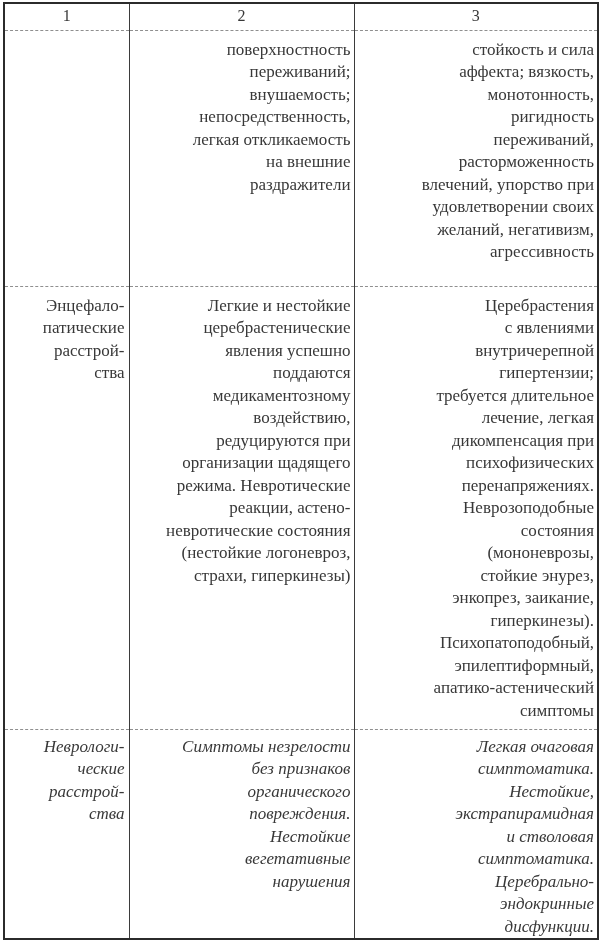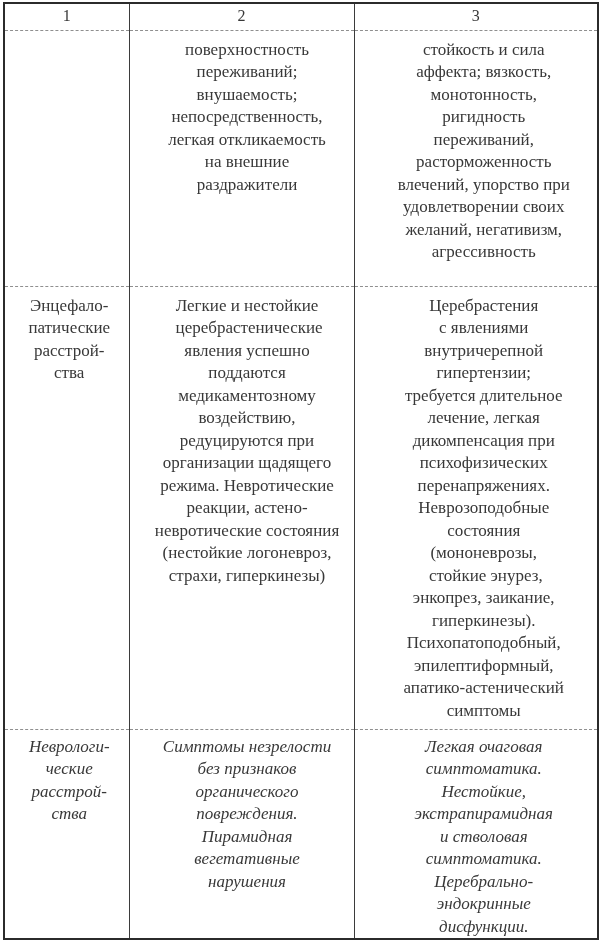--- a/index.html
+++ b/index.html
@@ -26,21 +26,21 @@
     height: 938px;
     border-collapse: collapse;
     table-layout: fixed;
     border: 2px solid var(--border);
   }
   col.c1 { width: 125px; }
   col.c2 { width: 225px; }
   col.c3 { width: 244px; }
   th, td {
     vertical-align: top;
-    text-align: center;
+    text-align: right;
     overflow: hidden;
   }
   th + th, td + td {
     border-left: 1.5px solid var(--rule);
   }
   thead th {
     height: 27px;
     font-weight: normal;
     font-size: 16px;
     text-align: center;
@@ -138,21 +138,21 @@
       </tr>
       <tr class="row-neurological">
         <td class="c1">Неврологи-
 ческие
 расстрой-
 ства</td>
         <td class="c2">Симптомы незрелости
 без признаков
 органического
 повреждения.
-Пирамидная
+Нестойкие
 вегетативные
 нарушения</td>
         <td class="c3">Легкая очаговая
 симптоматика.
 Нестойкие,
 экстрапирамидная
 и стволовая
 симптоматика.
 Церебрально-
 эндокринные

